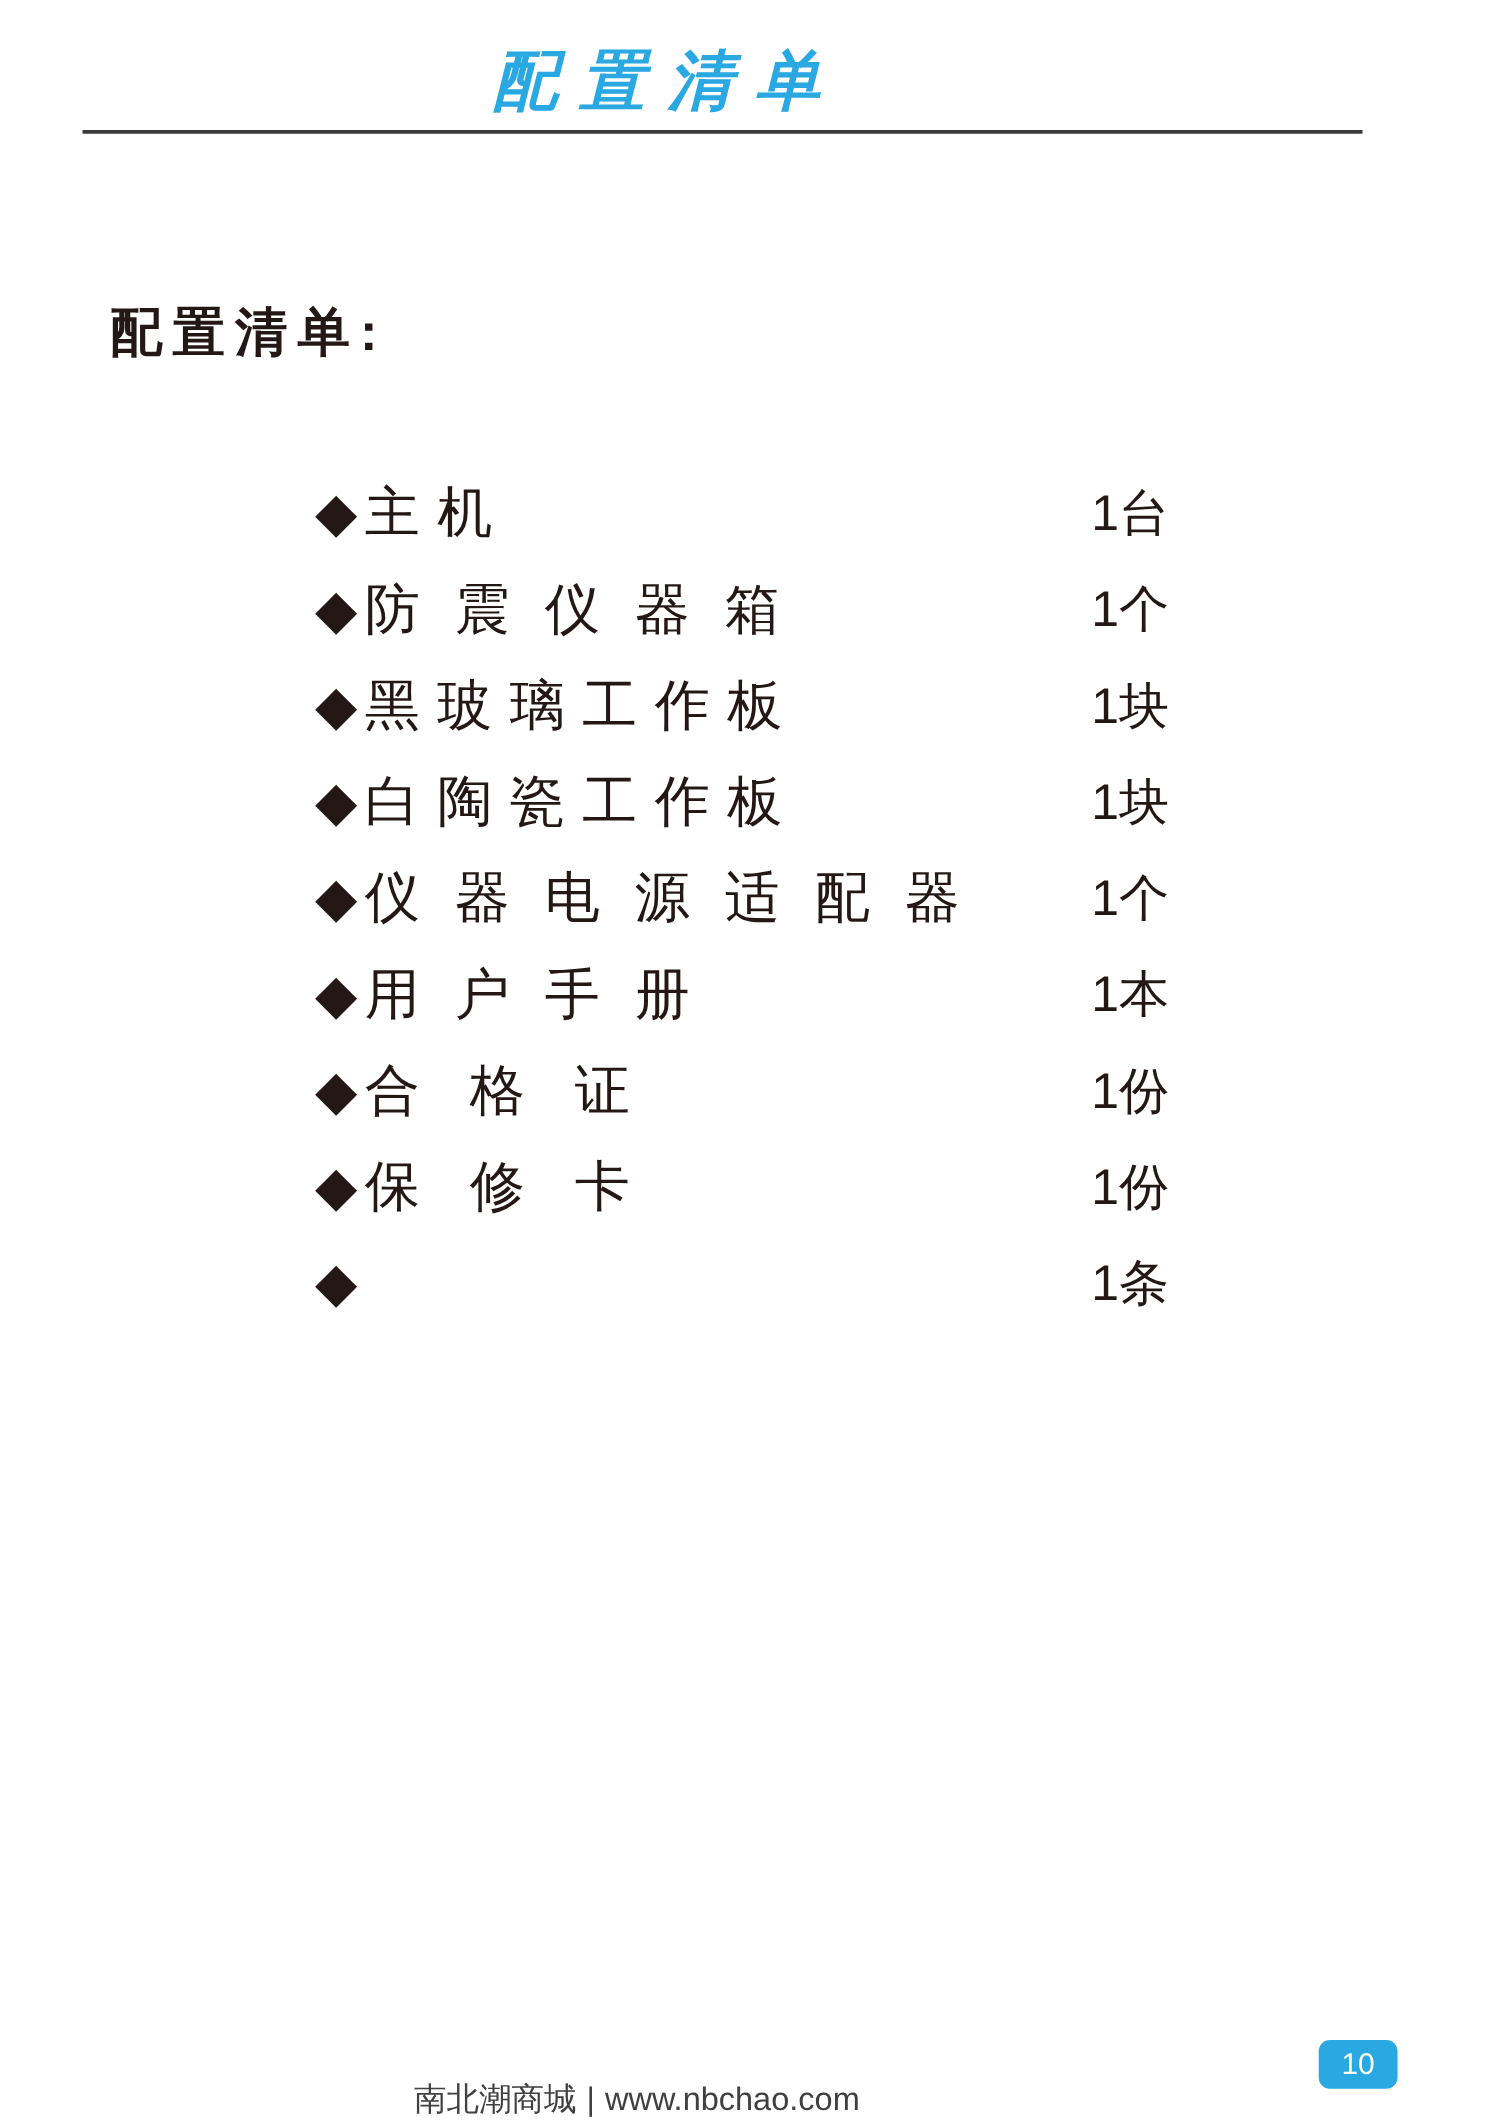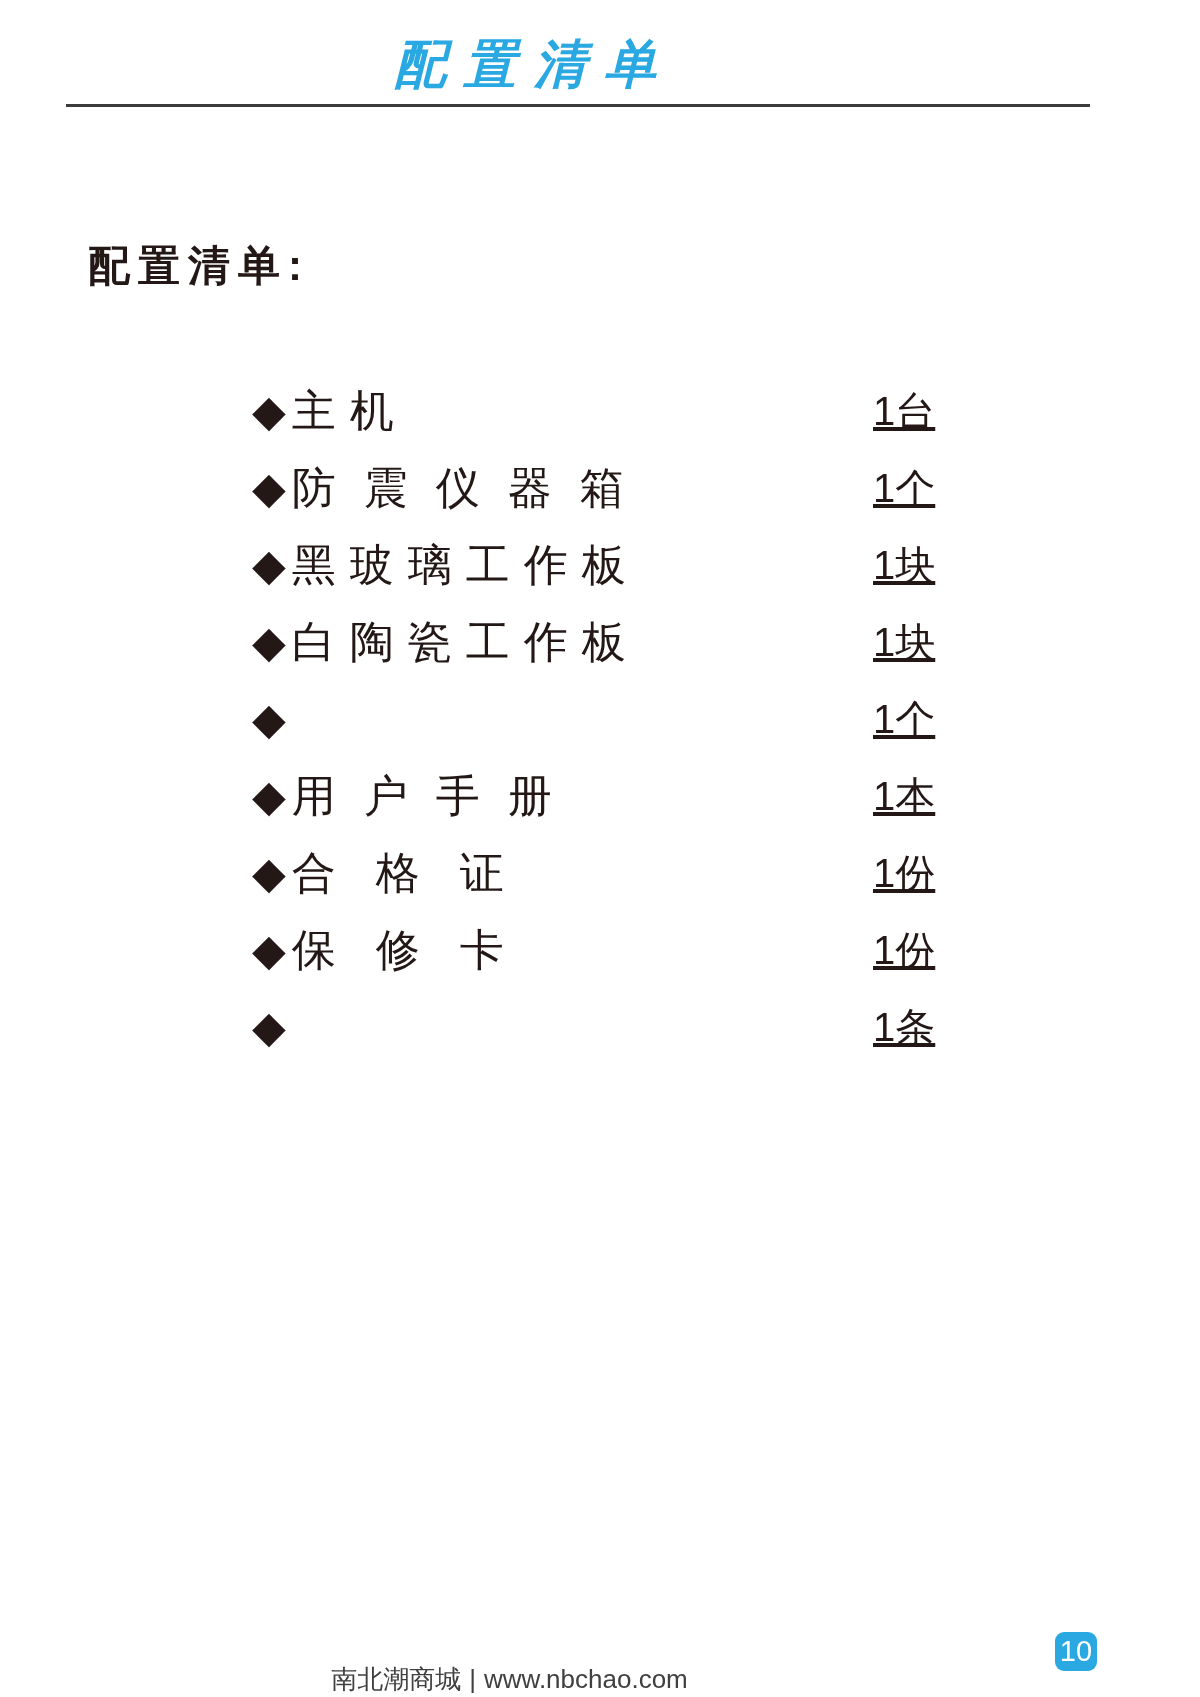--- a/index.html
+++ b/index.html
@@ -83,44 +83,43 @@
   .ls-s { letter-spacing: 14px; }
   .ls-m { letter-spacing: 28px; }
   .ls-l { letter-spacing: 40px; }
   .item-qty {
     position: absolute;
     left: 621px;
     font-size: 40px;
     line-height: 1;
     white-space: nowrap;
     color: var(--ink);
-    text-decoration: underline;
   }
 
   
   .footer-text {
     position: absolute;
     top: 1662px;
     left: 0;
     width: 1019px;
     text-align: center;
     font-size: 26px;
     color: #404040;
   }
   .footer-text .sep { margin: 0 8px; }
   .page-badge {
     position: absolute;
     top: 1632px;
     left: 1055px;
-    width: 42px;
+    width: 63px;
     height: 39px;
     border-radius: 9px;
     background: var(--accent);
     color: #ffffff;
-    font-size: 29px;
+    font-size: 24px;
     display: flex;
     align-items: center;
     justify-content: center;
   }
 </style>
 </head>
 <body>
 
 <div class="page">
 
@@ -150,20 +149,21 @@
     </div>
 
     <div class="row">
       <span class="bullet">◆</span>
       <span class="item-name ls-s">白陶瓷工作板</span>
       <span class="item-qty">1块</span>
     </div>
 
     <div class="row">
       <span class="bullet">◆</span>
+      <span class="item-name ls-m">仪器电源适配器</span>
       <span class="item-qty">1个</span>
     </div>
 
     <div class="row">
       <span class="bullet">◆</span>
       <span class="item-name ls-m">用户手册</span>
       <span class="item-qty">1本</span>
     </div>
 
     <div class="row">

